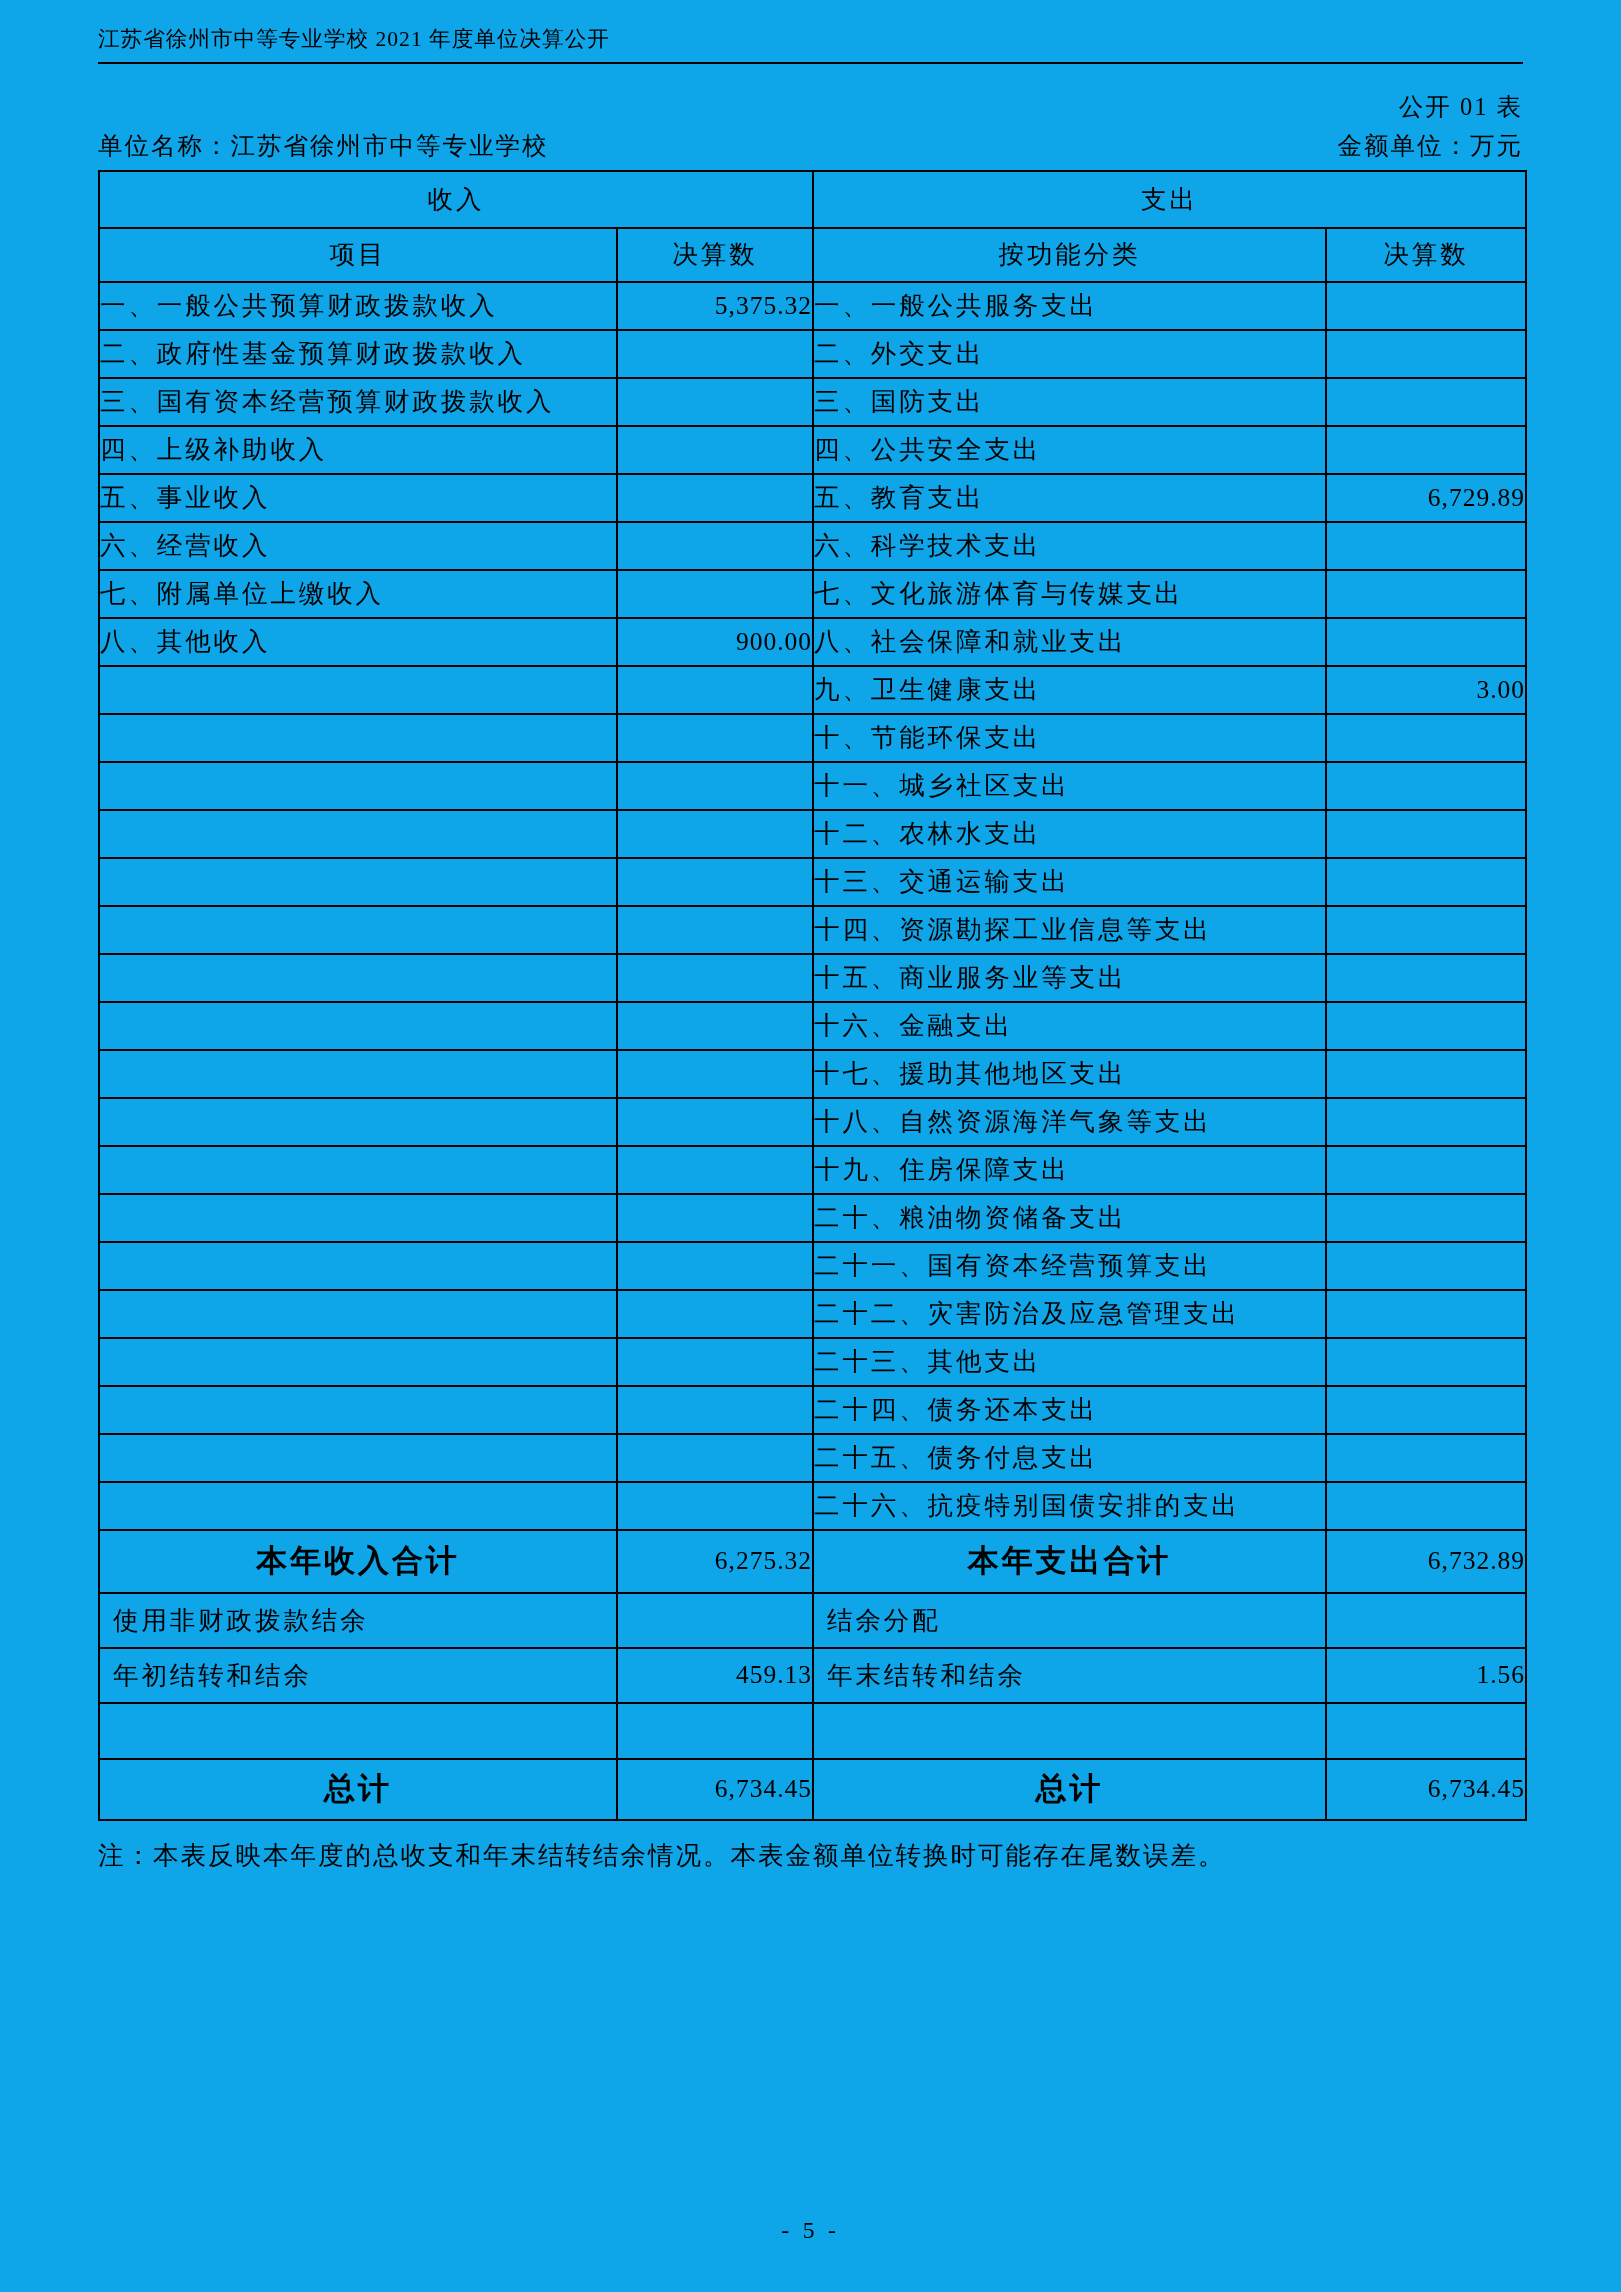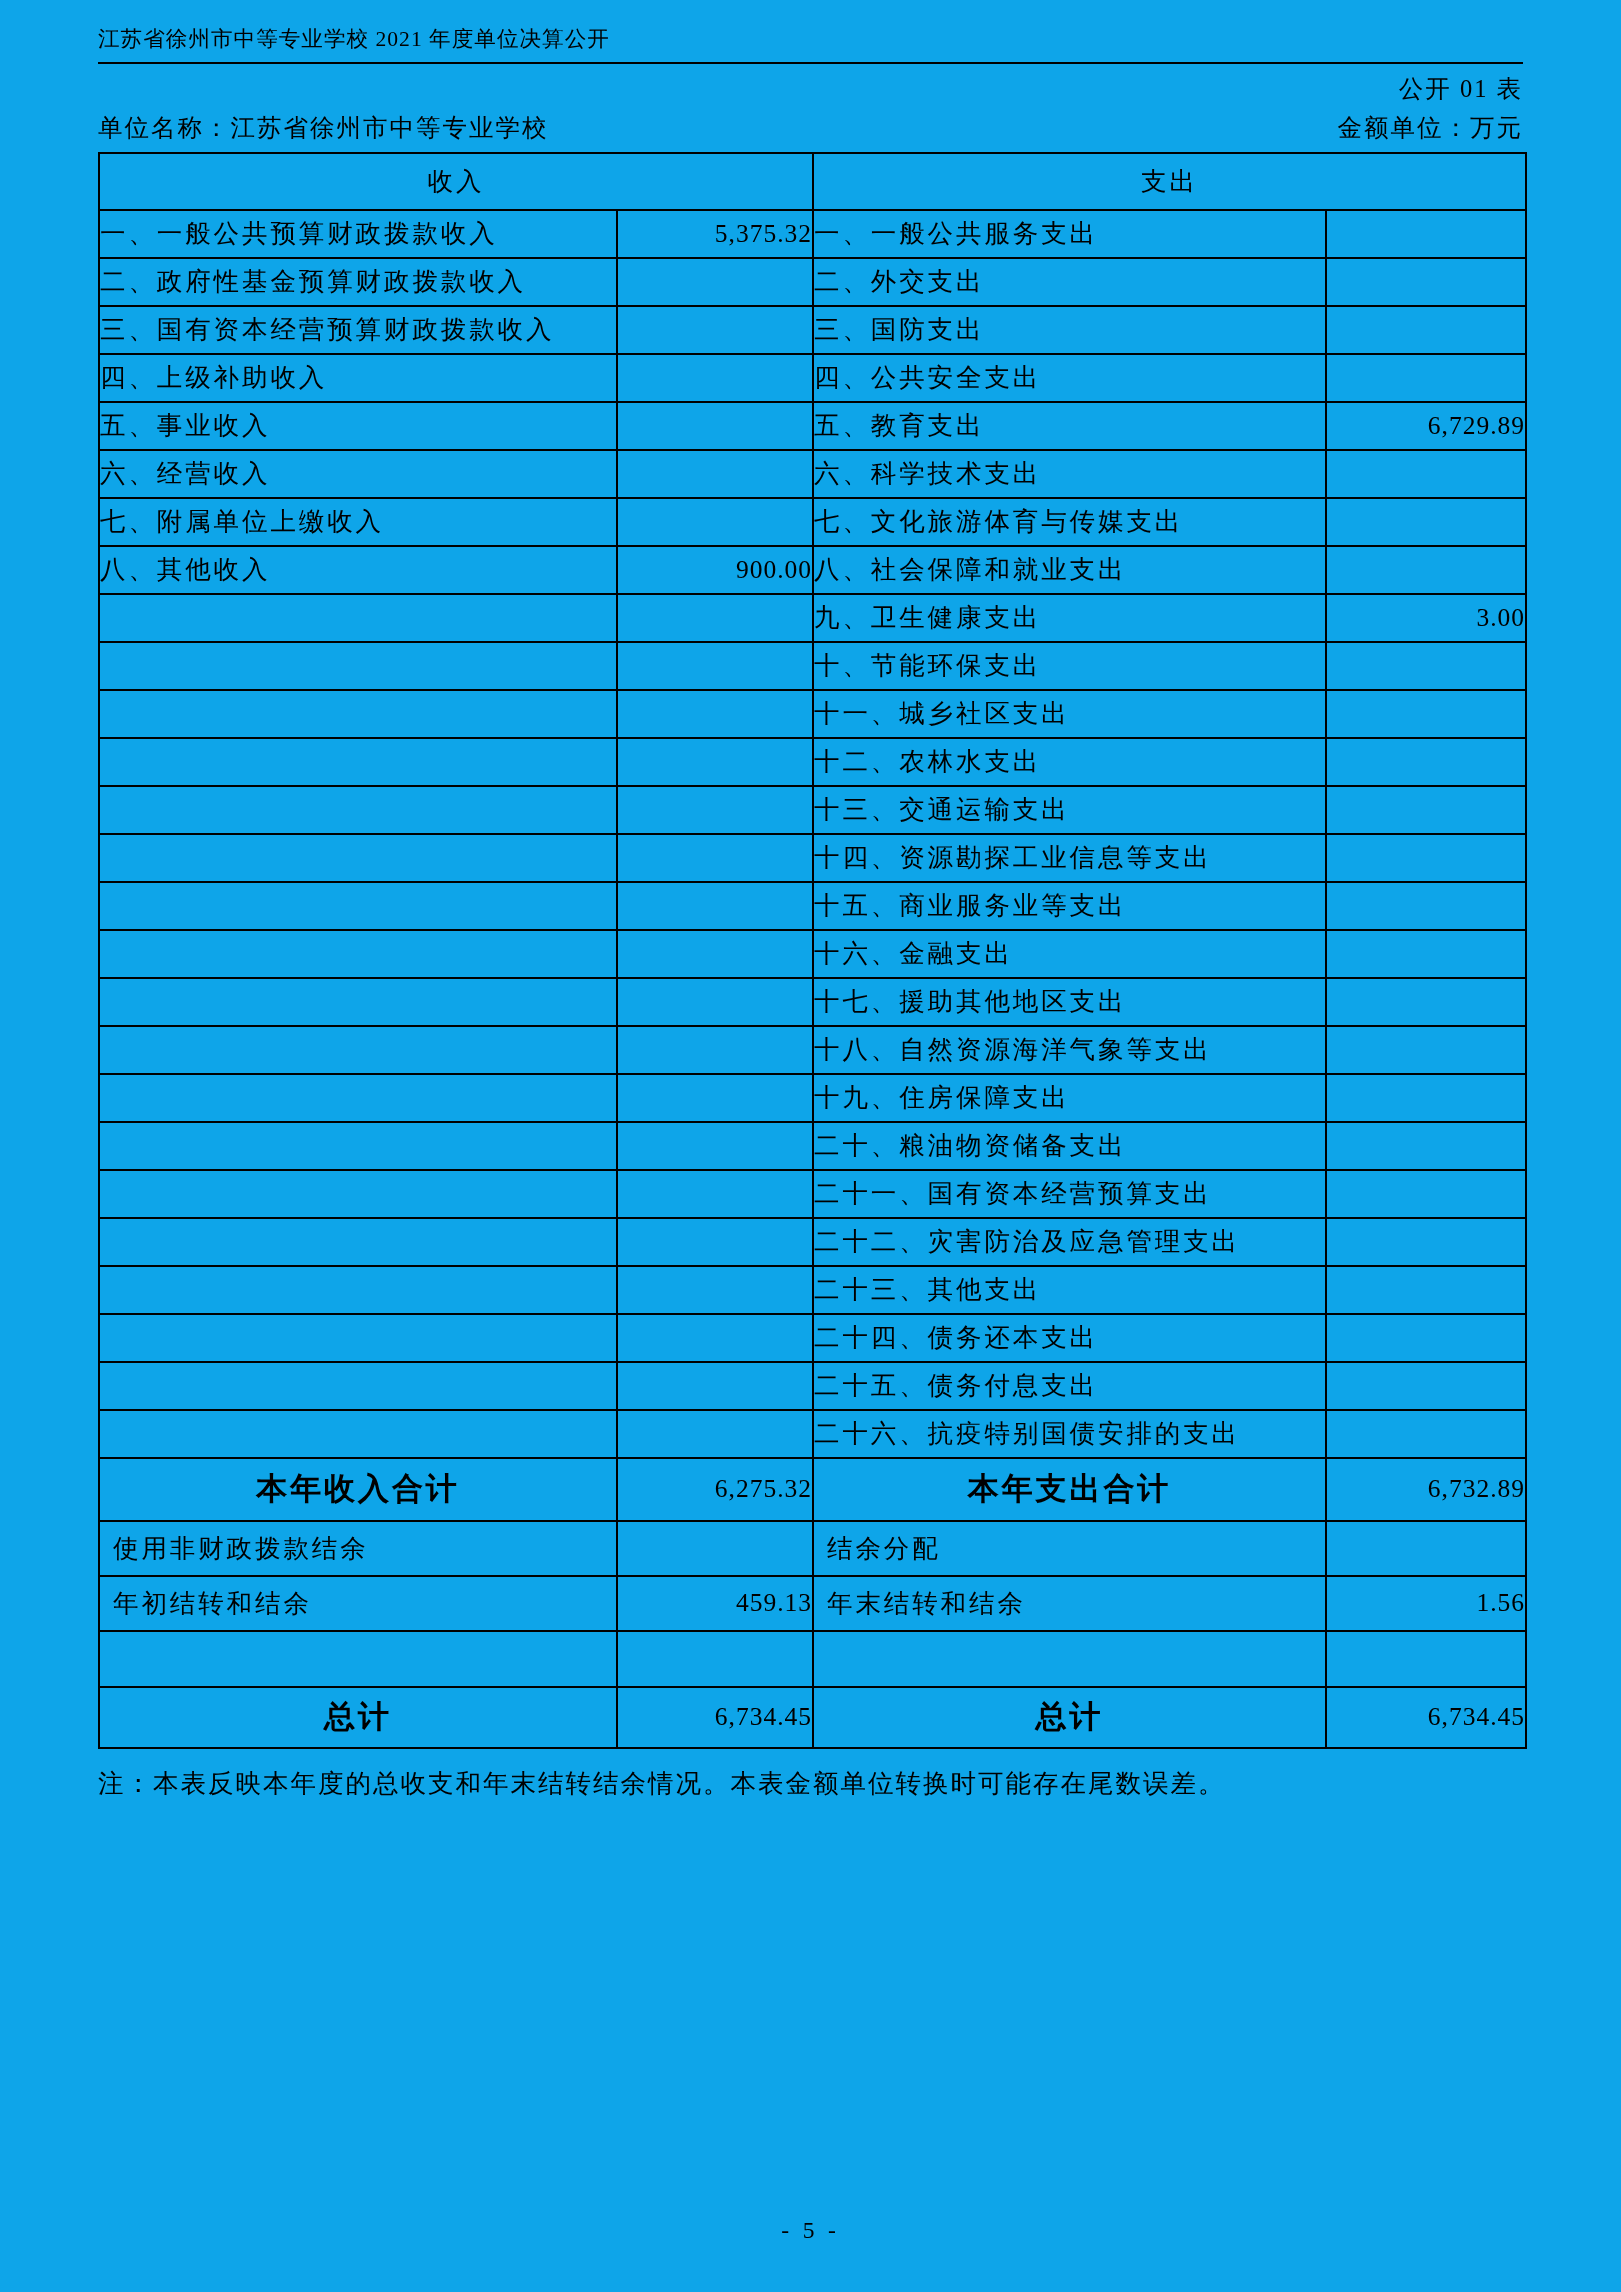--- a/index.html
+++ b/index.html
@@ -24,21 +24,21 @@
     text-align:center;
     font-size:41px;
     font-weight:bold;
     letter-spacing:3.9px;
     margin-top:25.5px;
   }
   .table-code{
     text-align:right;
     font-size:24.5px;
     letter-spacing:2px;
-    margin-top:8px;
+    margin-top:26px;
   }
   .meta-row{
     display:flex;
     justify-content:space-between;
     font-size:24.5px;
     letter-spacing:2px;
     margin-top:5.9px;
     margin-bottom:7.8px;
   }
   table.main{
@@ -120,20 +120,26 @@
       <col style="width:518px">
       <col style="width:196px">
       <col style="width:513px">
       <col style="width:200px">
     </colgroup>
     <thead>
       <tr class="head-1">
         <th colspan="2">收入</th>
         <th colspan="2">支出</th>
       </tr>
+      <tr class="head-2">
+        <th>项目</th>
+        <th>决算数</th>
+        <th>按功能分类</th>
+        <th>决算数</th>
+      </tr>
     </thead>
     <tbody id="table-body">
         <tr class="row-data">
           <td class="lbl">一、一般公共预算财政拨款收入</td>
           <td class="val">5,375.32</td>
           <td class="lbl">一、一般公共服务支出</td>
           <td class="val"></td>
         </tr>
         <tr class="row-data">
           <td class="lbl">二、政府性基金预算财政拨款收入</td>

